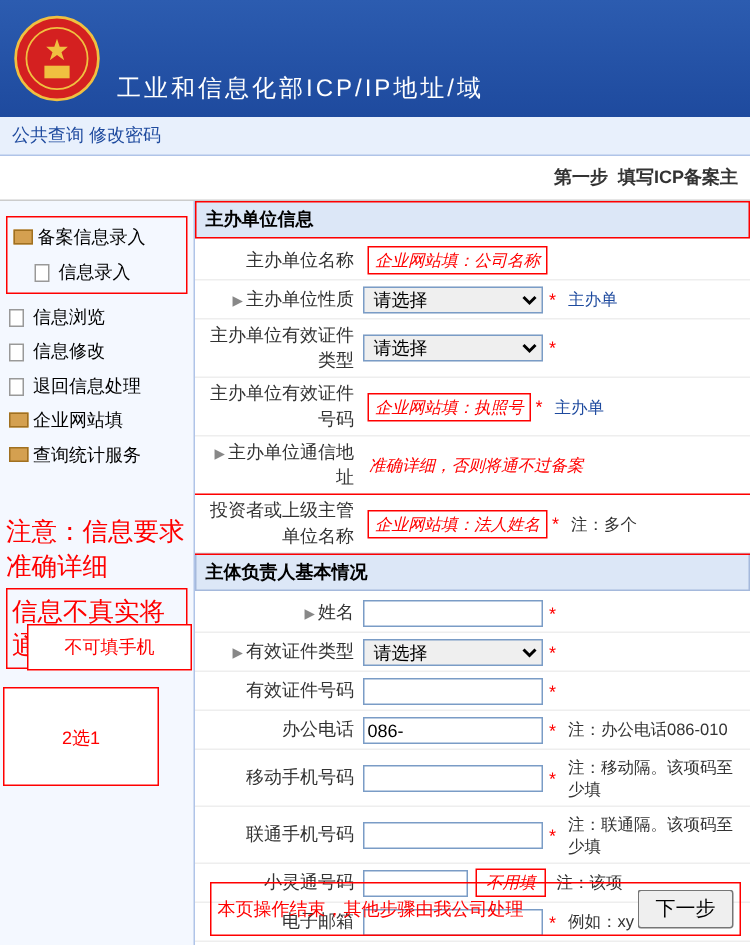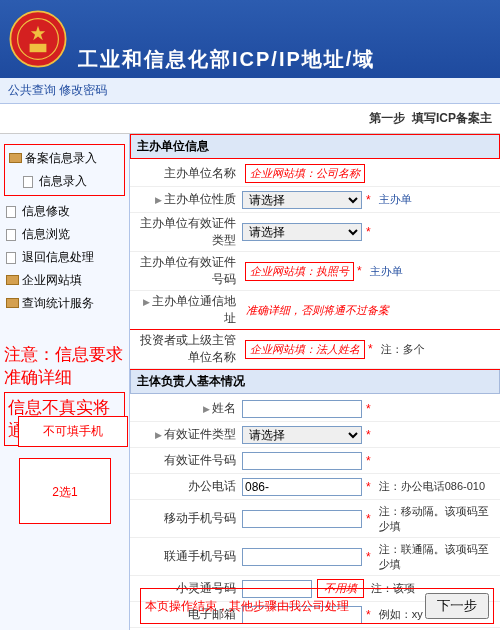--- a/index.html
+++ b/index.html
@@ -1,20 +1,20 @@
 <!DOCTYPE html>
 <html><head>
 <meta charset="utf-8">
 <style>
 * { box-sizing: border-box; margin: 0; padding: 0; }
 body { font-family: "SimSun", "宋体", sans-serif; font-size: 12px; width: 500px; height: 630px; overflow: hidden; background: #fff; }
 .header { background: linear-gradient(#2c5cb0, #1e4a9e); height: 78px; display: flex; align-items: center; padding: 0 8px; }
 .emblem { width: 60px; height: 60px; margin-right: 10px; }
 .emblem svg { width: 100%; height: 100%; }
-.title { color: #fff; font-size: 20px; font-weight: bold; letter-spacing: 2px; margin-top: 40px; }
+.title { color: #fff; font-size: 16px; font-weight: normal; letter-spacing: 2px; margin-top: 40px; }
 .topbar { background: #e8f0fc; border-bottom: 1px solid #b0c4e8; padding: 4px 8px; display: flex; justify-content: space-between; align-items: center; }
 .topbar a { color: #1e4a9e; text-decoration: none; }
 .stepbar { background: #fff; border-bottom: 1px solid #ccc; padding: 6px 8px; text-align: right; font-weight: bold; color: #333; }
 .container { display: flex; height: 518px; }
 .sidebar { width: 130px; background: #f4f8ff; border-right: 1px solid #b0c4e8; padding: 6px 4px; position: relative; }
 .tree-item { padding: 3px 0 3px 18px; position: relative; cursor: pointer; }
 .tree-item::before { content: ""; position: absolute; left: 2px; top: 6px; width: 10px; height: 10px; background: #6a8cc8; }
 .folder::before { background: #d4a050; border: 1px solid #a07020; width: 11px; height: 8px; top: 6px; }
 .file::before { background: #fff; border: 1px solid #999; width: 8px; height: 10px; }
 .tree-sub { margin-left: 14px; }
@@ -65,22 +65,22 @@
 </div>
 
 <div class="container">
   <div class="sidebar">
     <div class="red-box">
       <div class="tree-item folder">备案信息录入</div>
       <div class="tree-sub">
         <div class="tree-item file">信息录入</div>
       </div>
     </div>
+    <div class="tree-item file">信息浏览</div>
     <div class="tree-item file">信息修改</div>
-    <div class="tree-item file">信息浏览</div>
     <div class="tree-item file">退回信息处理</div>
     <div class="tree-item folder">企业网站填</div>
     <div class="tree-item folder">查询统计服务</div>
 
     <div class="note">注意：信息要求准确详细</div>
     <div class="note-box">信息不真实将通不过备案</div>
   </div>
 
   <div class="main">
     <div class="section-head red"><span>主办单位信息</span></div>
@@ -201,18 +201,18 @@
         <div class="form-ctrl">
           <input type="text" style="">
           <span class="req">*</span>
           <span class="extra">例如：xy</span>
         </div>
       </div>
   </div>
 </div>
 
 <div class="ann-box" style="left:18px; top:416px; width:110px;">不可填手机</div>
-<div class="ann-box" style="left:19px; top:458px; width:92px; height:66px; line-height:54px;">2选1</div>
+<div class="ann-box" style="left:2px; top:458px; width:104px; height:66px; line-height:54px;">2选1</div>
 
 <div class="footer">
   <span style="color:red">本页操作结束，其他步骤由我公司处理</span>
   <button>下一步</button>
 </div>
 
 </body></html>

